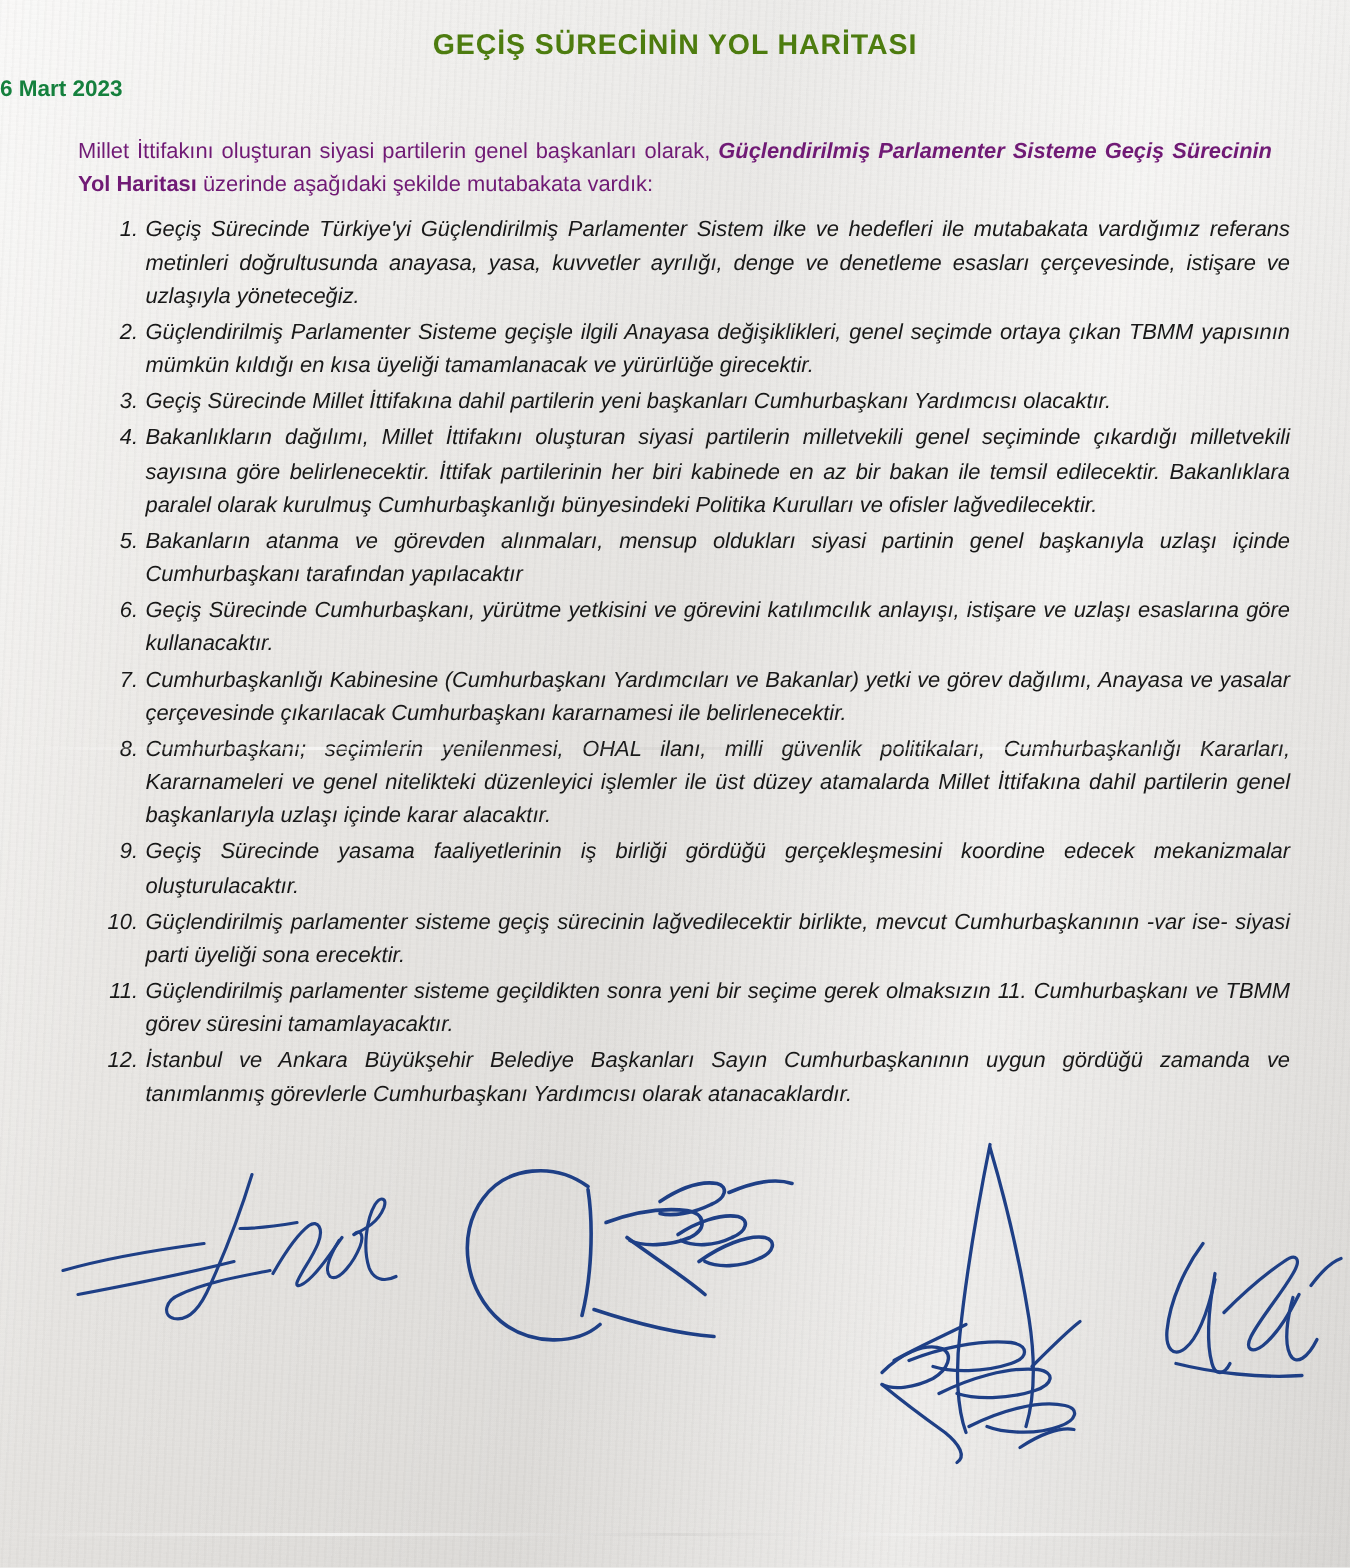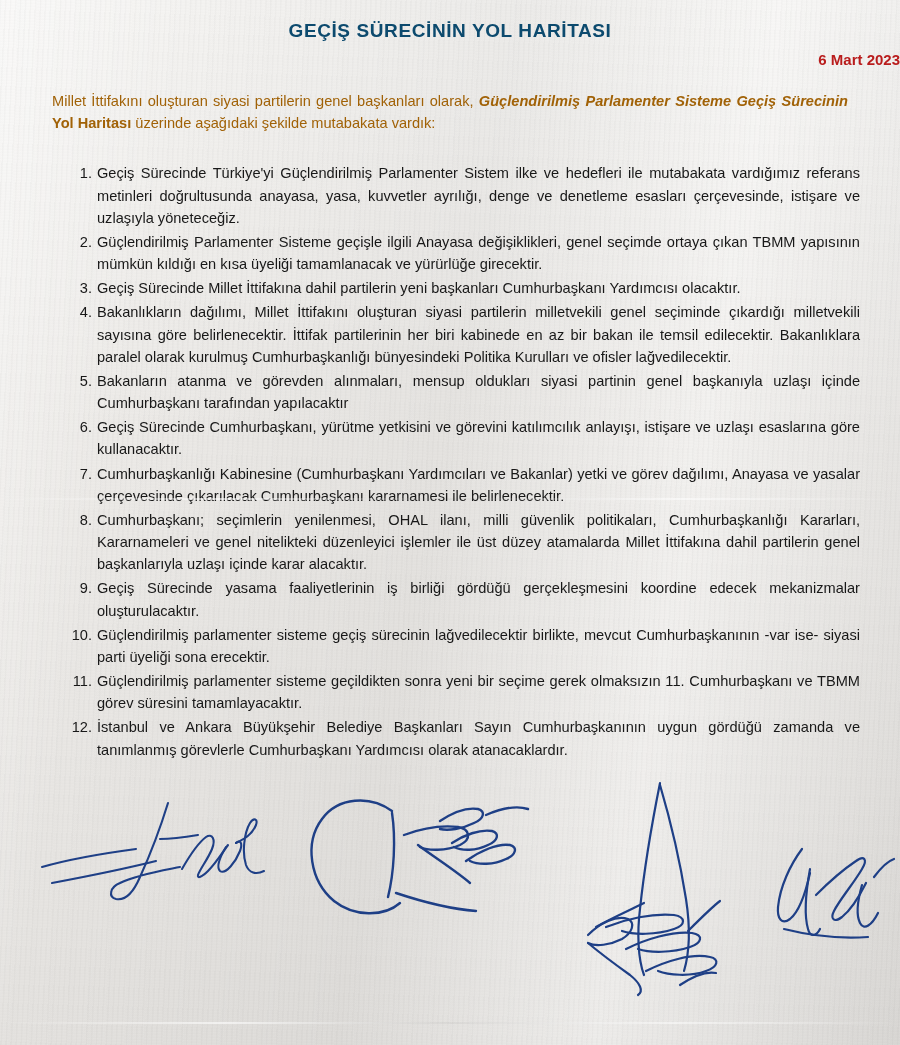--- a/index.html
+++ b/index.html
@@ -35,48 +35,49 @@
     position: relative;
     padding: 0;
   }
   .doc-title {
     text-align: center;
     font-weight: bold;
     font-size: 19px;
     letter-spacing: 0.6px;
     margin: 12px 0 0 0;
     padding-top: 8px;
-    color: #0c4a6e;
+    color: #4d7c0f;
   }
   .doc-date {
-    text-align: right;
+    text-align: left;
     font-weight: bold;
     font-size: 15px;
-    margin: 9px 0 0 0;
-    color: #b91c1c;
+    margin: 9px 13px 0 0;
+    color: #15803d;
   }
   .intro {
     margin: 22px 52px 0 52px;
     font-size: 14.6px;
     line-height: 1.52;
     text-align: justify;
-    color: #a16207;
+    color: #701a75;
   }
   .intro .em {
     font-style: italic;
     font-weight: bold;
   }
   .intro .em2 {
     font-weight: bold;
   }
   ol.items {
-    margin: 28px 40px 0 66px;
+    margin: 8px 40px 0 66px;
     padding: 0;
     list-style: none;
     counter-reset: itm;
+    font-style: italic;
   }
   ol.items > li {
     position: relative;
     counter-increment: itm;
     padding-left: 31px;
     margin-bottom: 2px;
     font-size: 14.6px;
     line-height: 1.52;
     text-align: justify;
     color: #181818;

